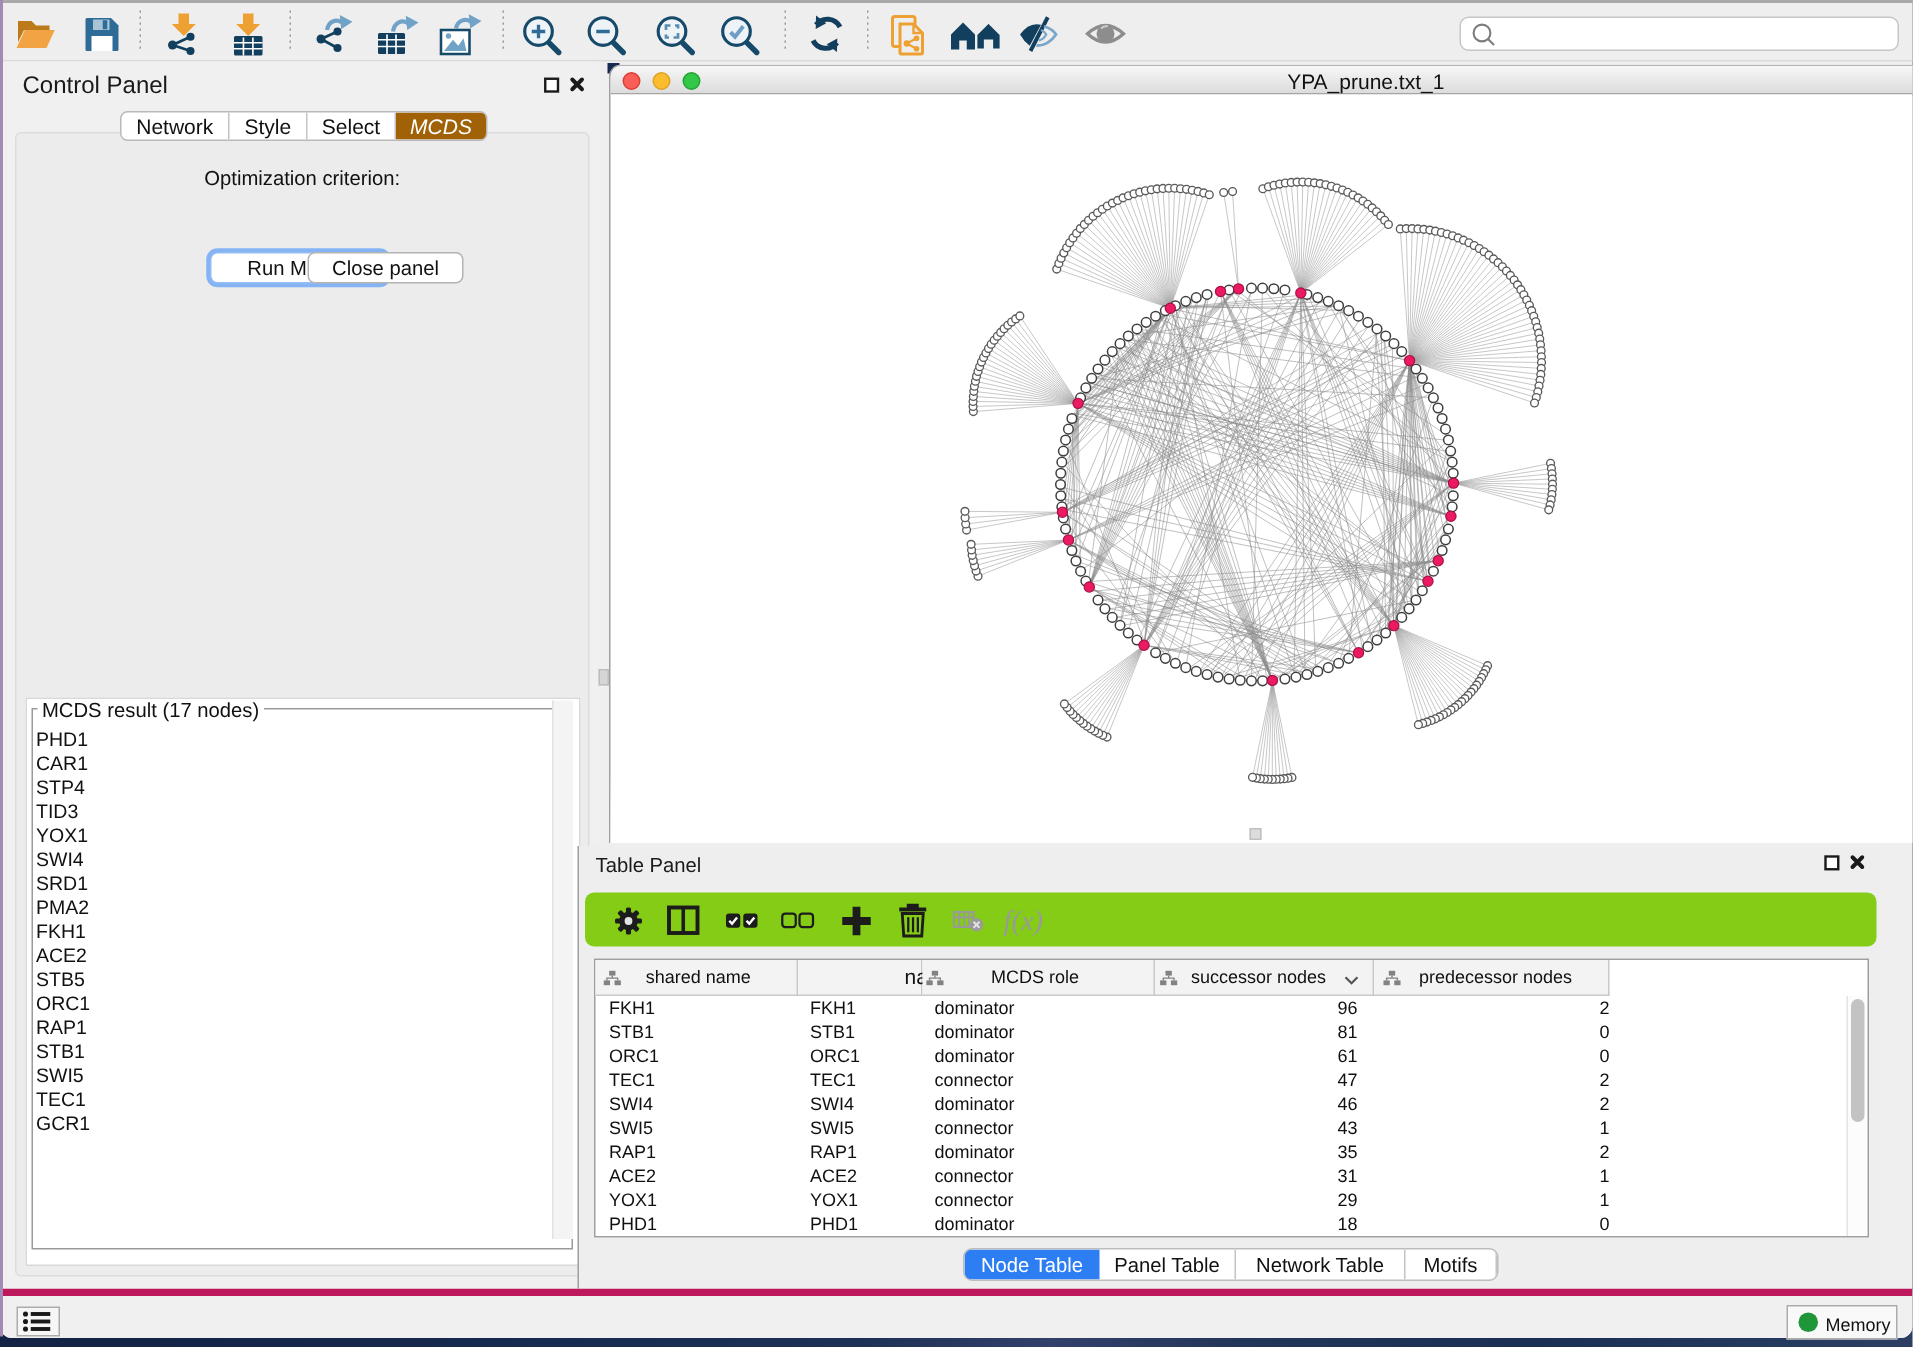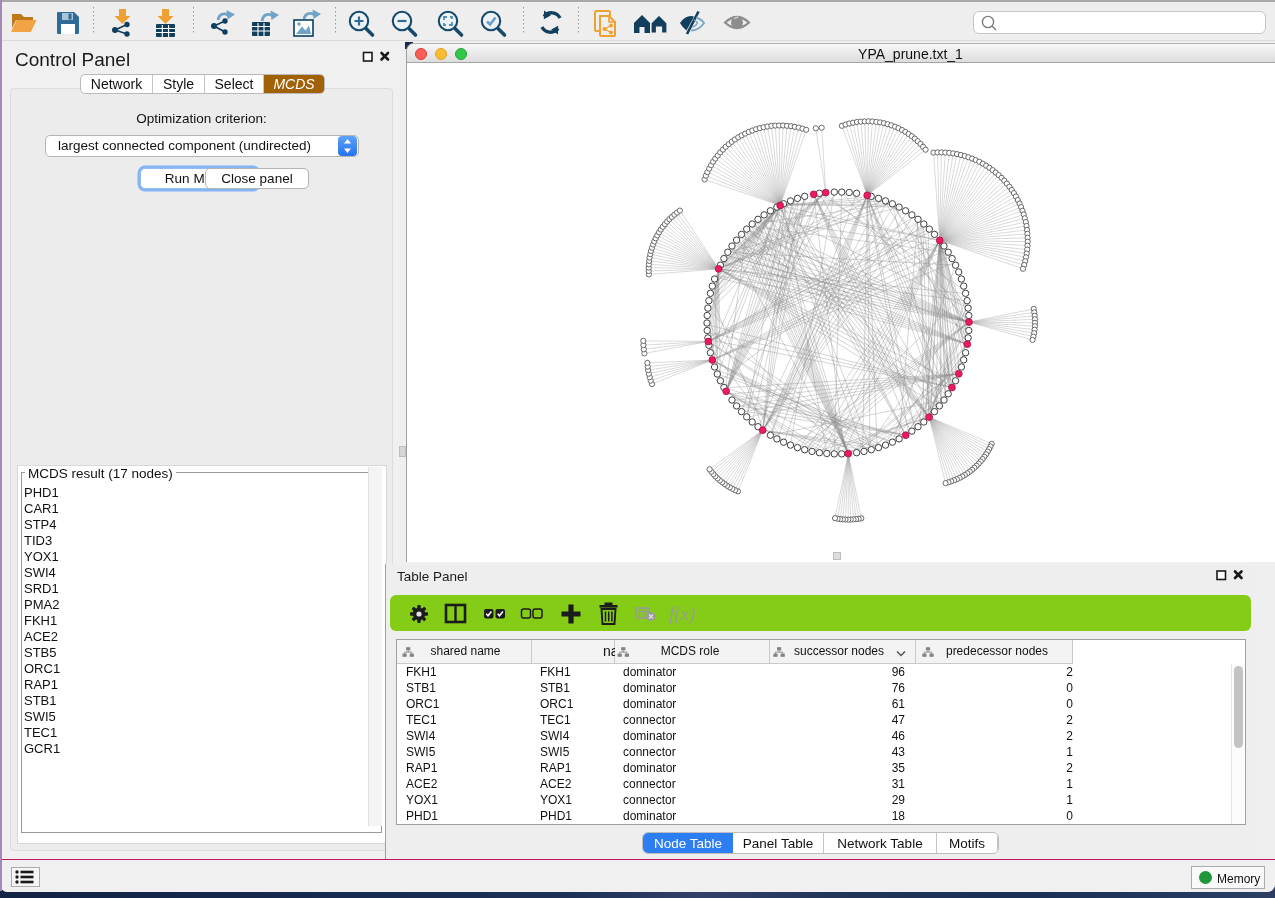--- a/index.html
+++ b/index.html
@@ -7,21 +7,21 @@
 body { font-family:"Liberation Sans", sans-serif; background:linear-gradient(90deg,#122344 0%,#16294e 25%,#1d3156 45%,#32406a 55%,#223659 65%,#1a2f54 80%,#23395e 92%,#2c3f63 100%); position:relative; }
 .abs { position:absolute; }
 #win { position:absolute; left:0; top:0; width:1275px; height:892px; background:#efefef; border-radius:0 0 8px 8px; overflow:hidden; }
 #topline { position:absolute; left:0; top:0; width:1275px; height:2px; background:#a9a9a9; }
 #purple { position:absolute; left:0; top:0; width:2px; height:891px; background:#a588b5; z-index:50; }
 
 #toolbar { position:absolute; left:0; top:2px; width:1275px; height:39px; background:#eeeeee; border-bottom:1px solid #dadada; }
 #searchbox { position:absolute; left:973px; top:9px; width:293px; height:23px; background:#fff; border:1px solid #c6c6c6; border-radius:6px; }
 
 #cp { position:absolute; left:2px; top:41px; width:397px; height:818px; background:#f0f0f0; }
-#cp-title { position:absolute; left:13px; top:8px; font-size:19px; color:#1a1a1a; }
+#cp-title { position:absolute; left:13px; top:8px; font-size:16px; color:#1a1a1a; }
 #cp-inner { position:absolute; left:8px; top:47px; width:383px; height:763px; background:#ececec; border:1px solid #dcdcdc; border-radius:4px; }
 #tabs { position:absolute; left:78px; top:33px; width:245px; height:20px; display:flex; border:1px solid #b9b9b9; border-radius:5px; background:#fff; overflow:hidden; z-index:5; }
 .tab { font-size:14px; color:#111; text-align:center; line-height:19px; border-right:1px solid #c4c4c4; }
 .tab.sel { background:#a16207; color:#fff; border-right:none;font-style:italic; }
 #optlabel { position:absolute; left:0; top:70px; width:399px; text-align:center; font-size:13.5px; color:#111; }
 #dropdown { position:absolute; left:43px; top:94px; width:314px; height:22px; background:#fff; border:1px solid #b5b5b5; border-radius:5px; font-size:13.5px; color:#111; line-height:20px; padding-left:12px; }
 #ddbtn { position:absolute; right:1px; top:0px; width:19px; height:20px; background:linear-gradient(#5fa2f9,#2472ee); border-radius:4px; }
 .btn { position:absolute; height:21px; background:#fff; border:1px solid #b4b4b4; border-radius:5px; font-size:13.5px; color:#111; text-align:center; line-height:19px; }
 #runbtn { left:92px; top:127px; width:118px; box-shadow:0 0 0 2.5px rgba(108,166,248,0.8); border-color:#96bdf3;margin-left:46px; }
 #closebtn { left:203px; top:127px; width:104px; }
@@ -50,21 +50,21 @@
 .c2 { position:absolute; left:143px; }
 .c3 { position:absolute; left:226px; }
 .c4 { position:absolute; left:373px; width:135px; text-align:right; }
 .c5 { position:absolute; left:519px; width:157px; text-align:right; }
 #tsb { position:absolute; right:1px; top:24px; width:13px; height:160px; border-left:1px solid #e4e4e4; background:#fcfcfc; }
 #tsb-thumb { position:absolute; left:2px; top:2px; width:9px; height:82px; background:#c3c3c3; border-radius:5px; }
 #bottabs { position:absolute; left:256px; top:268px; width:357px; height:22px; display:flex; border:1px solid #bdbdbd; border-radius:6px; background:#fff; overflow:hidden; }
 .btab { font-size:13.5px; color:#111; text-align:center; line-height:21px; border-right:1px solid #c4c4c4; }
 .btab.sel { background:#2e7ef3; color:#fff; border-right:none; }
 
-#status { position:absolute; left:0; top:859px; width:1275px; height:33px; background:#f0f0f0; border-top:1px solid #be185d; border-radius:0 0 8px 8px; }
+#status { position:absolute; left:0; top:859px; width:1275px; height:33px; background:#f0f0f0; border-top:5px solid #be185d; border-radius:0 0 8px 8px; }
 #listbtn { position:absolute; left:11px; top:7px; width:29px; height:20px; background:#f6f6f6; border:1px solid #ababab; }
 #membtn { position:absolute; left:1191px; top:6px; width:74px; height:23px; background:#f9f9f9; border:1px solid #ababab; font-size:12px; color:#111; }
 #memdot { position:absolute; left:7px; top:4px; width:13px; height:13px; border-radius:50%; background:#1e9639; }
 #memtxt { position:absolute; left:25px; top:5px; }
 </style>
 </head>
 <body>
 <div id="win"></div>
 <div id="navycorner"></div>
 <div id="topline"></div>
@@ -185,26 +185,20 @@
       <path d="M379.5 12 L386 18.5 M386 12 L379.5 18.5" stroke="#1a1a1a" stroke-width="2.6" stroke-linecap="round"></path>
     </svg>
   <div id="cp-inner"></div>
   <div id="tabs">
     <div class="tab" style="width:72px">Network</div>
     <div class="tab" style="width:52px">Style</div>
     <div class="tab" style="width:59px">Select</div>
     <div class="tab sel" style="width:60px">MCDS</div>
   </div>
   <div id="optlabel">Optimization criterion:</div>
-  <div id="dropdown">largest connected component (undirected)
-    <div id="ddbtn"><svg width="19" height="20" viewBox="0 0 19 20">
-          <path d="M9.5 3 L13 7.5 H6 Z" fill="#fff"></path>
-          <path d="M9.5 17 L6 12.5 H13 Z" fill="#fff"></path>
-        </svg></div>
-  </div>
   <div class="btn" id="runbtn">Run MCDS</div>
   <div class="btn" id="closebtn">Close panel</div>
   <div id="mcdsbox">
     <div id="fieldset">
         <div id="legend">MCDS result (17 nodes)</div>
       </div>
     <div id="mcdslist">PHD1<br>CAR1<br>STP4<br>TID3<br>YOX1<br>SWI4<br>SRD1<br>PMA2<br>FKH1<br>ACE2<br>STB5<br>ORC1<br>RAP1<br>STB1<br>SWI5<br>TEC1<br>GCR1</div>
     <div id="mcdssb"></div>
   </div>
 </div>
@@ -1087,21 +1081,21 @@
         <span class="c1">FKH1</span>
         <span class="c2">FKH1</span>
         <span class="c3">dominator</span>
         <span class="c4">96</span>
         <span class="c5">2</span>
       </div>
       <div class="trow" style="top:41px">
         <span class="c1">STB1</span>
         <span class="c2">STB1</span>
         <span class="c3">dominator</span>
-        <span class="c4">76</span>
+        <span class="c4">81</span>
         <span class="c5">0</span>
       </div>
       <div class="trow" style="top:57px">
         <span class="c1">ORC1</span>
         <span class="c2">ORC1</span>
         <span class="c3">dominator</span>
         <span class="c4">61</span>
         <span class="c5">0</span>
       </div>
       <div class="trow" style="top:73px">

